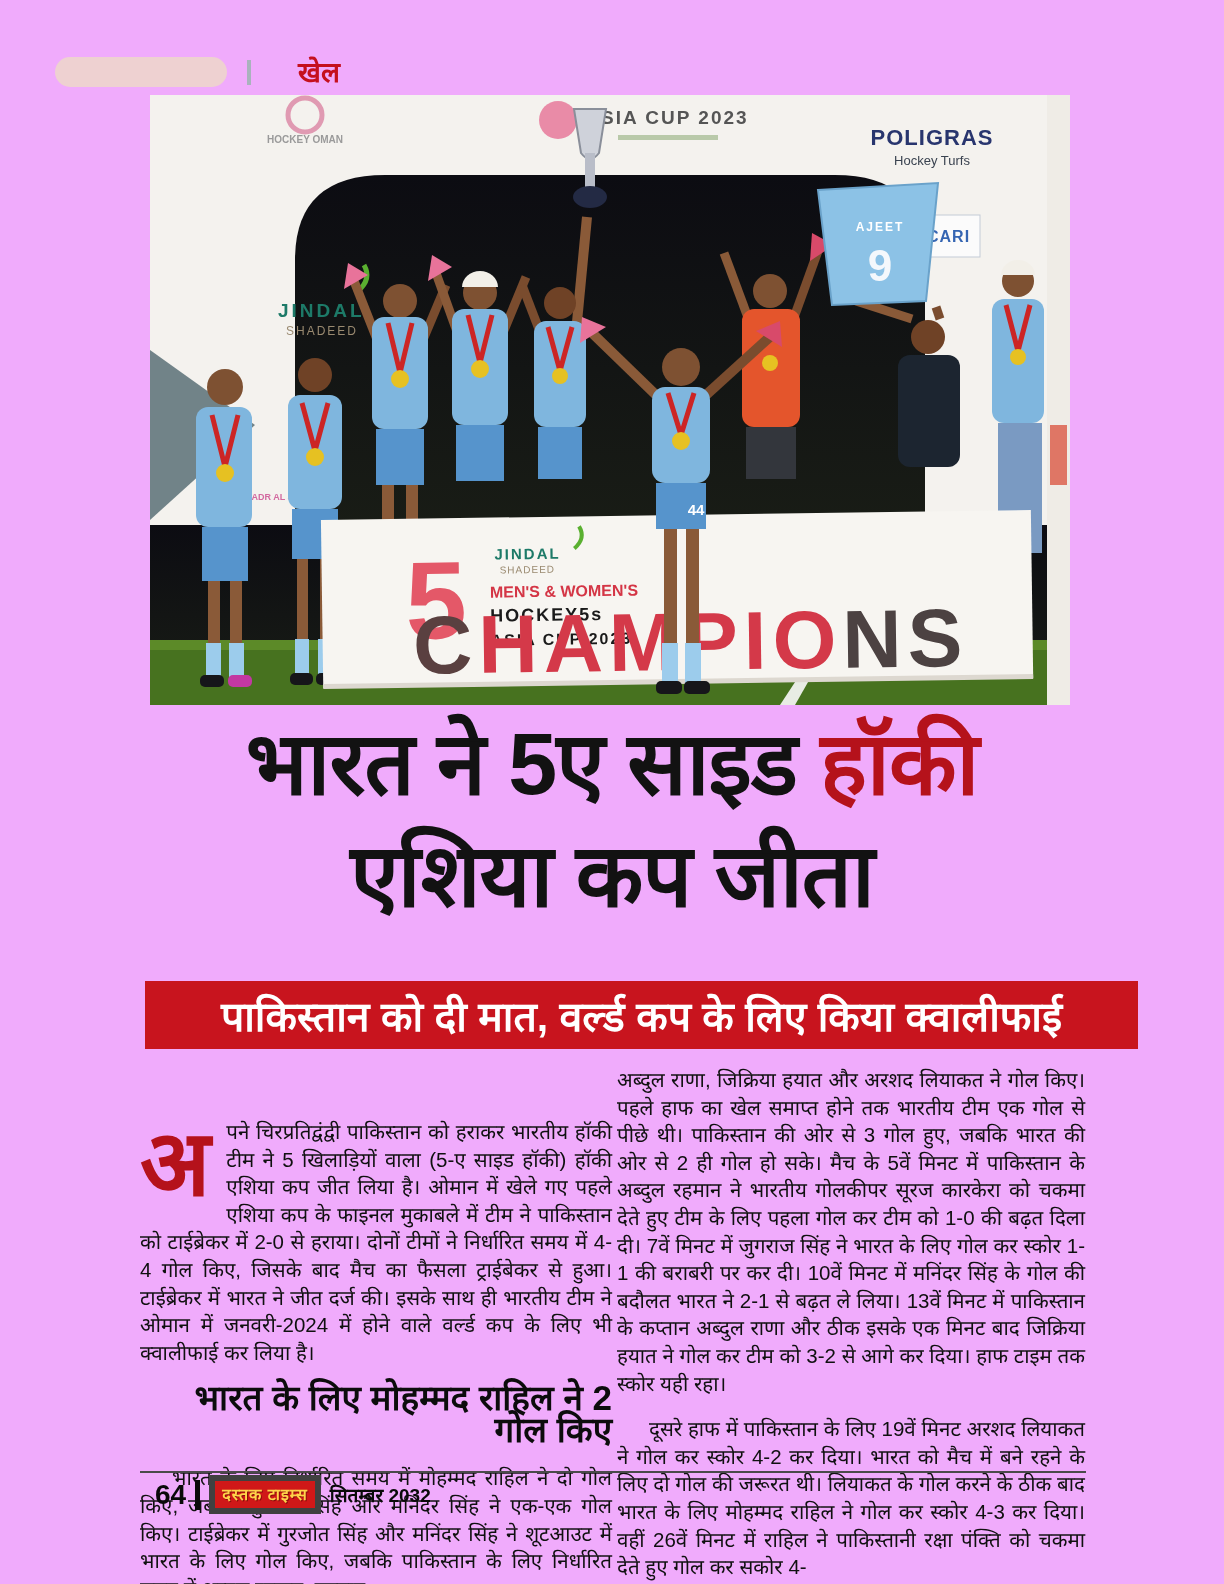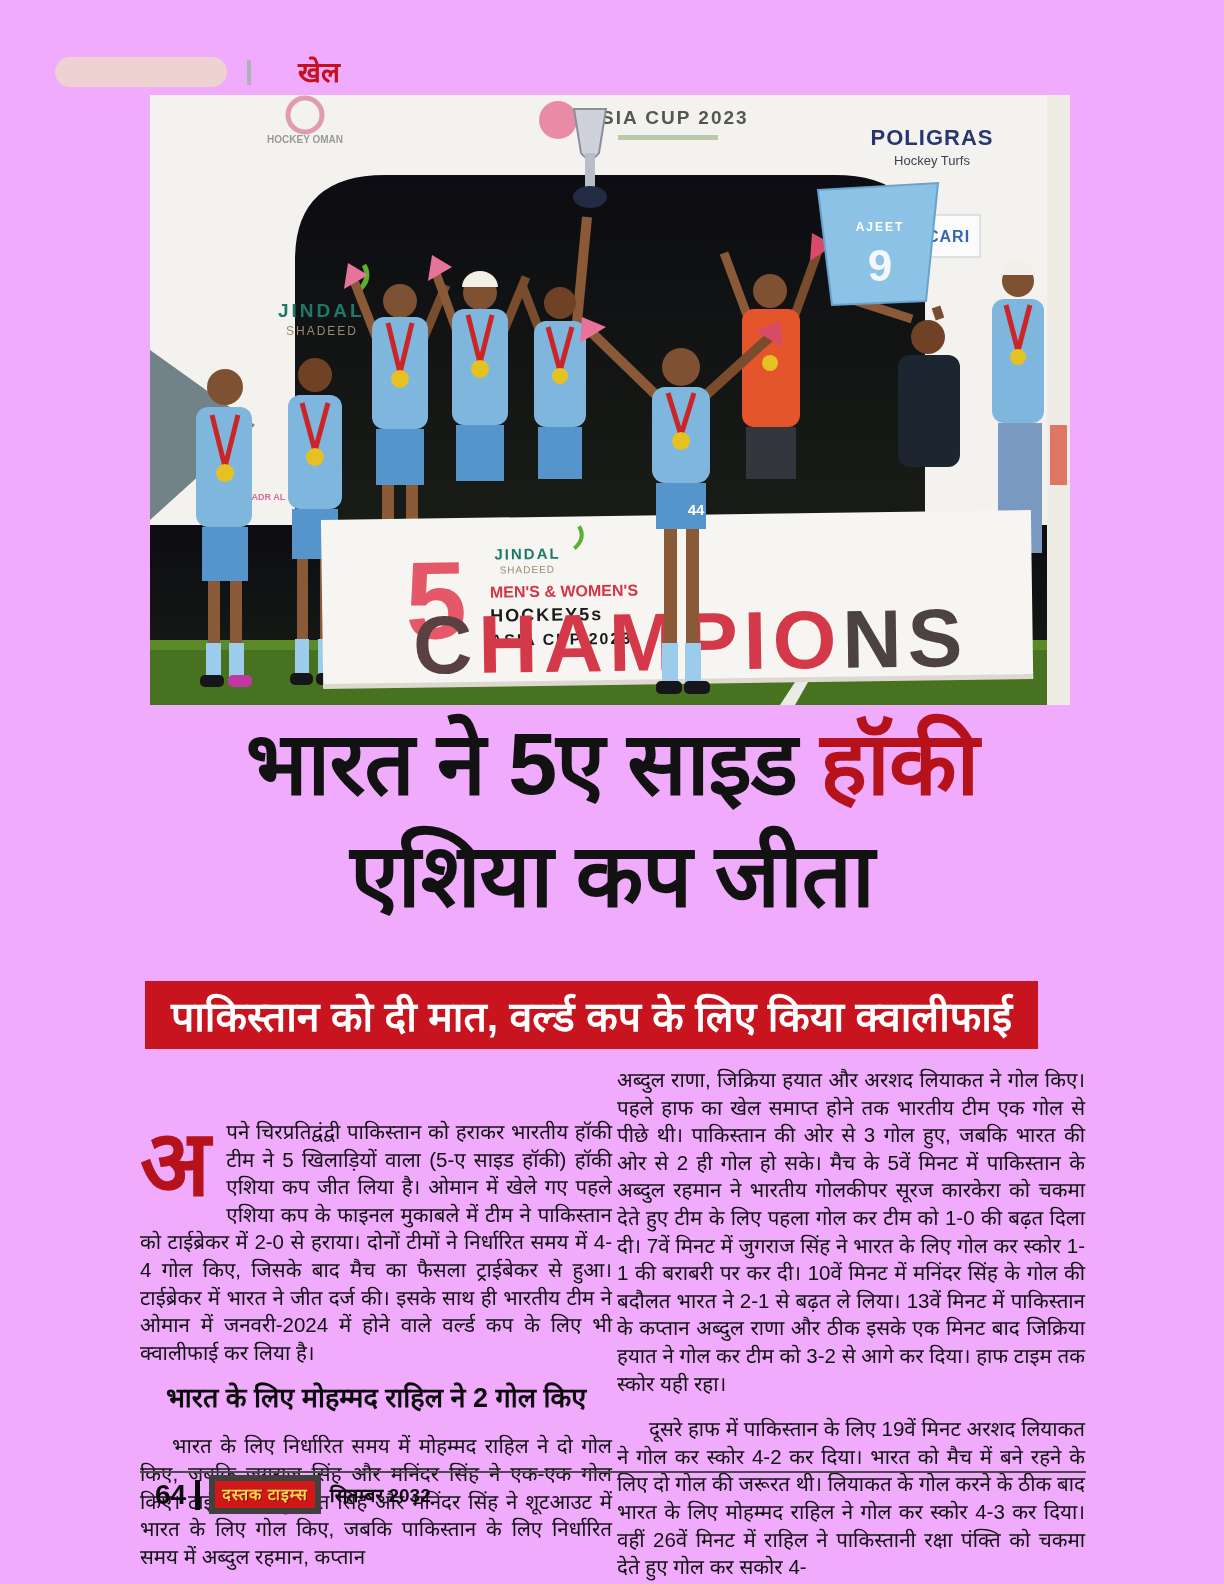--- a/index.html
+++ b/index.html
@@ -15,34 +15,34 @@
   .section-label { position:absolute; left:298px; top:52px; font-size:28px; font-weight:bold; color:#c5101e; }
   
   .photo-wrap { position:absolute; left:150px; top:95px; width:920px; height:610px; background:#101016; }
   .photo-wrap svg { display:block; }
   svg text { font-family:"Liberation Sans","DejaVu Sans",sans-serif; }
   
   .headline { position:absolute; left:138px; top:708px; width:948px; text-align:center;
     font-size:88px; line-height:112px; font-weight:900; color:#121212; letter-spacing:-1px; }
   .headline .red { color:#b5121b;text-align:center; }
   
-  .subheadline { position:absolute; left:145px; top:981px; width:893px; height:68px;
+  .subheadline { position:absolute; left:145px; top:981px; width:993px; height:68px;
     background:#c8141e; color:#ffffff; display:flex; align-items:center; justify-content:center;
     font-size:41px; font-weight:bold; }
   
   .byline { position:absolute; left:140px; top:1066px; width:472px; text-align:center;
     font-size:25px; font-weight:bold; color:#111; padding-bottom:12px; border-bottom:2px solid #6b6b6b; }
   
   .col { position:absolute; font-size:20.5px; line-height:27.6px; color:#101010; text-align:justify; }
   .col-left  { left:140px; top:1118px; width:472px; }
   .col-right { left:617px; top:1066px; width:468px; }
   .dropcap { float:left; font-size:92px; line-height:74px; font-weight:bold; color:#b5121b;
     margin:8px 16px 2px 0; }
-  .subhead2 { font-size:27px; line-height:32px; font-weight:bold; color:#0c0c0c;
-    margin:16px 0 12px 0; text-align:center; }
+  .subhead2 { font-size:35px; line-height:32px; font-weight:bold; color:#0c0c0c;
+    margin:16px 0 12px 0; text-align:right; }
   .indent { text-indent:32px;margin-top:18px; }
   
   .footer-rule { position:absolute; left:140px; top:1471px; width:946px; height:2px; background:#4a4a4a; }
   .footer { position:absolute; left:155px; top:1475px; display:flex; align-items:center; gap:9px; }
   .page-num { font-size:28px; font-weight:900; color:#0a0a0a; }
   .footer-bar { width:5px; height:30px; background:#0a0a0a; }
   .logo-box { background:#d01818; border:6px solid #404040; padding:2px 7px 3px; }
   .logo-text { color:#ffd34a; font-size:16px; font-weight:bold; letter-spacing:1px;
     text-shadow:1px 1px 0 #8a0b0b; }
   .issue-date { font-size:19px; font-weight:bold; color:#0a0a0a; }

